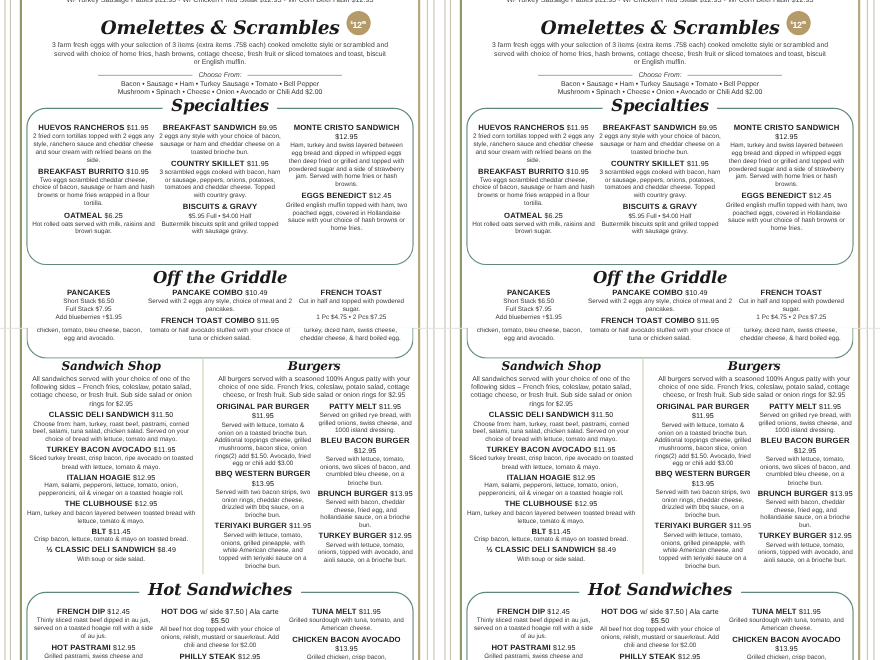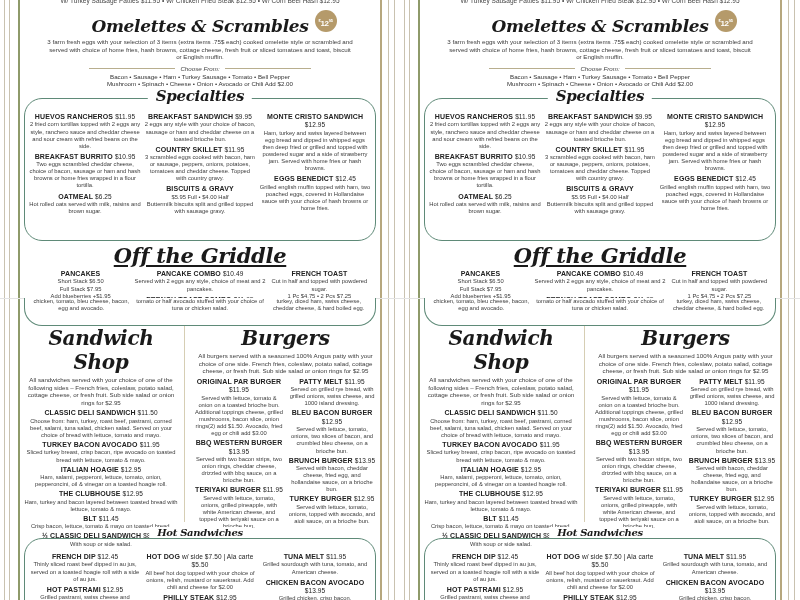--- a/index.html
+++ b/index.html
@@ -37,40 +37,40 @@
 
   .specialties { top: 98px; height: 143px; }
   .cols { display: flex; padding: 14px 4px 4px; gap: 3px; }
   .col { flex: 1; }
   .item { margin-bottom: 3px; text-align: center; }
   .item-name { font-size: 7px; font-weight: bold; color: #222; letter-spacing: 0.1px; line-height: 8.4px; }
   .item-price { font-weight: normal; font-size: 6.5px; }
   .item-desc { font-size: 5.8px; line-height: 7.1px; color: #3b3b3b; }
 
   .griddle { position: absolute; top: 243px; left: 0; right: 0; }
-  .griddle .section-title { font-size: 21px; text-decoration: underline; }
+  .griddle .section-title { font-size: 15px; }
   .griddle .cols { padding: 2px 6px 0; }
 
   .seam { position: absolute; top: 298px; left: 0; right: 0; height: 28px; border: 1.5px solid #5f8a78; border-top: none; border-radius: 0 0 18px 18px; overflow: hidden; background: #fff; }
   .seam .cols { padding: 0 6px; }
   .seam .item-desc { line-height: 7px; }
   .seam-cut { position: absolute; top: 298px; left: -24px; right: -24px; height: 1px; background: #e3e3e3; }
 
   .lower { position: absolute; top: 326px; left: 0; right: 0; height: 196px; display: flex; }
   .sandwich { width: 160px; padding-right: 6px; }
   .burgers { flex: 1; border-left: 1.5px solid #d6ceb4; padding-left: 10px; }
-  .lower .section-title { font-size: 20px; margin-bottom: 2px; }
+  .lower .section-title { font-size: 11px; margin-bottom: 2px; }
   .lower .item { margin-bottom: 2px; }
   .lower .intro { margin-bottom: 3px; }
   .burger-cols { display: flex; gap: 5px; margin-top: 3px; }
   .burger-cols .col { flex: 1; }
   .burger-cols .col:nth-child(2) { padding-top: 0; }
 
   .hot { top: 538px; height: 80px; border-radius: 18px 18px 0 0; }
-  .hot .frame-title { font-size: 10px; }
+  .hot .frame-title { font-size: 15px; }
 </style>
 </head>
 <body>
 
 <div class="panel left">
   <div class="vline vl-a" style="left:4px"></div>
   <div class="vline vl-a" style="left:9px"></div>
   <div class="vline vl-c" style="left:18px"></div>
   <div class="vline vl-b" style="right:18px"></div>
   <div class="vline vl-a" style="right:11px"></div>

